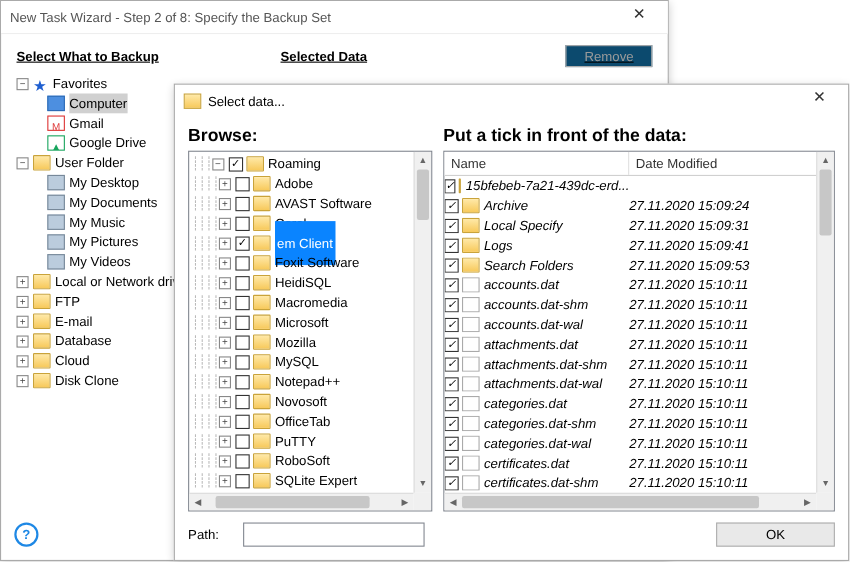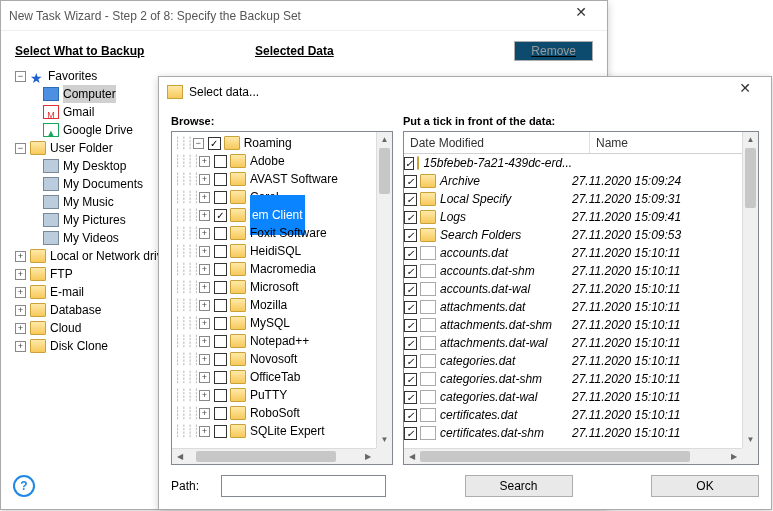--- a/index.html
+++ b/index.html
@@ -33,21 +33,21 @@
 .ico.disk { background:#bcd; border:1px solid #789; }
 .ico.file { background:#fff; border:1px solid #aaa; }
 .sel { background:#d0d0d0; }
 .help { position: absolute; left: 12px; bottom: 12px; width: 22px; height: 22px; border: 2px solid #1e88e5; border-radius: 50%; color: #1e88e5; font-weight: bold; text-align: center; line-height: 18px; cursor: pointer; }
 
 
 #dlg { left: 158px; top: 76px; width: 614px; height: 434px; }
 .dlg-body { padding: 8px 12px 12px 12px; display: flex; flex-direction: column; height: calc(100% - 30px); }
 .cols { display: flex; gap: 10px; flex: 1; min-height: 0; }
 .col { flex: 1; display: flex; flex-direction: column; min-width: 0; }
-.col h4 { margin: 0 0 4px 0; font-size: 11px; font-weight: bold; }
+.col h4 { margin: 0 0 4px 0; font-size: 16px; font-weight: bold; }
 .panel { flex: 1; border: 1px solid #828790; background: #fff; overflow: hidden; position: relative; min-height: 0; }
 .panel-inner { position:absolute; inset:0 16px 16px 0; overflow:hidden; padding:2px 0 2px 2px;}
 .treeline { display:flex; align-items:center; height:18px; white-space:nowrap; }
 .cbx { width:13px;height:13px;border:1px solid #333;margin-right:3px;display:inline-flex;align-items:center;justify-content:center;font-size:10px;cursor:pointer;background:#fff;}
 .cbx.ck::before{content:"✓";color:#000;}
 .treeline.sel-blue span.lbl { background:#0a84ff;color:#fff;padding:13px 2px;}
 .guides { color:#bbb; letter-spacing:-1px; font-family:monospace; }
 
 .grid-head { display:flex; border-bottom:1px solid #d0d0d0; background:#fff; height:22px; align-items:center; }
 .grid-head .gh { padding:0 6px; color:#333; border-right:1px solid #e0e0e0; height:100%; display:flex; align-items:center; cursor:pointer;}
@@ -320,22 +320,22 @@
               <div class="arr" style="right:0">▶</div>
             </div>
           <div class="corner"></div>
         </div>
       </div>
 
       <div class="col">
         <h4>Put a tick in front of the data:</h4>
         <div class="panel">
           <div class="grid-head">
+            <div class="gh name">Name</div>
             <div class="gh date">Date Modified</div>
-            <div class="gh name">Name</div>
           </div>
           <div class="grid-rows" id="file-rows">
               <div class="grow">
                 <div class="c1">
                   <span class="cbx ck"></span>
                   <span class="ico folder"></span>
                   <span>15bfebeb-7a21-439dc-erd...</span>
                 </div>
               </div>
               <div class="grow">
@@ -470,18 +470,17 @@
               <div class="arr" style="right:0">▶</div>
             </div>
           <div class="corner"></div>
         </div>
       </div>
     </div>
     <div class="bottom">
       <label>Path:</label>
       <input type="text" value="" style="">
       <div class="spacer"></div>
-      <button class="bbtn">Search</button>
       <div style="flex:1"></div>
       <button class="bbtn">OK</button>
     </div>
   </div>
 </div>
 
 </body></html>

